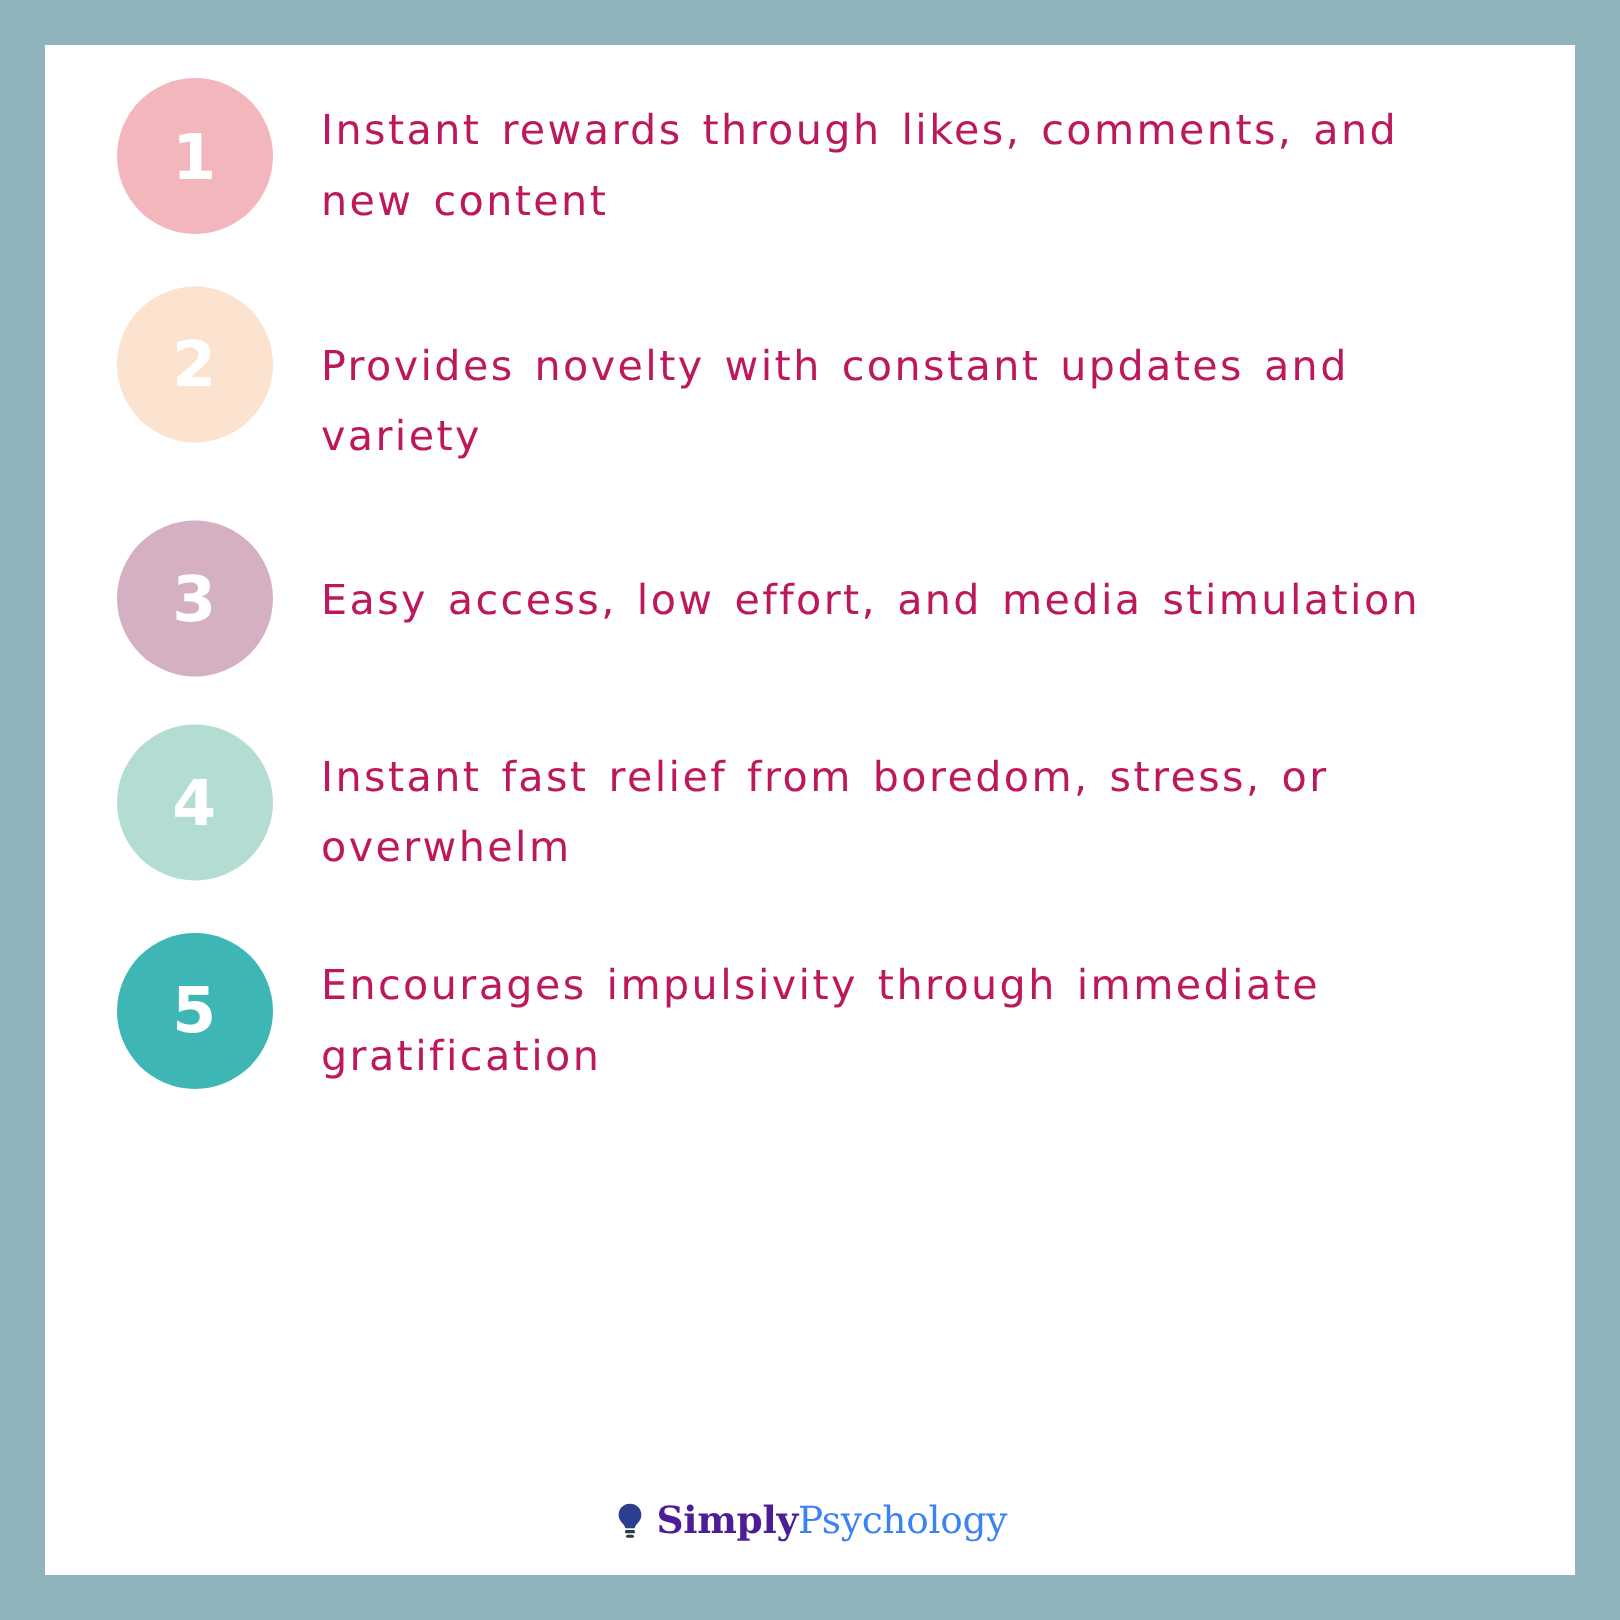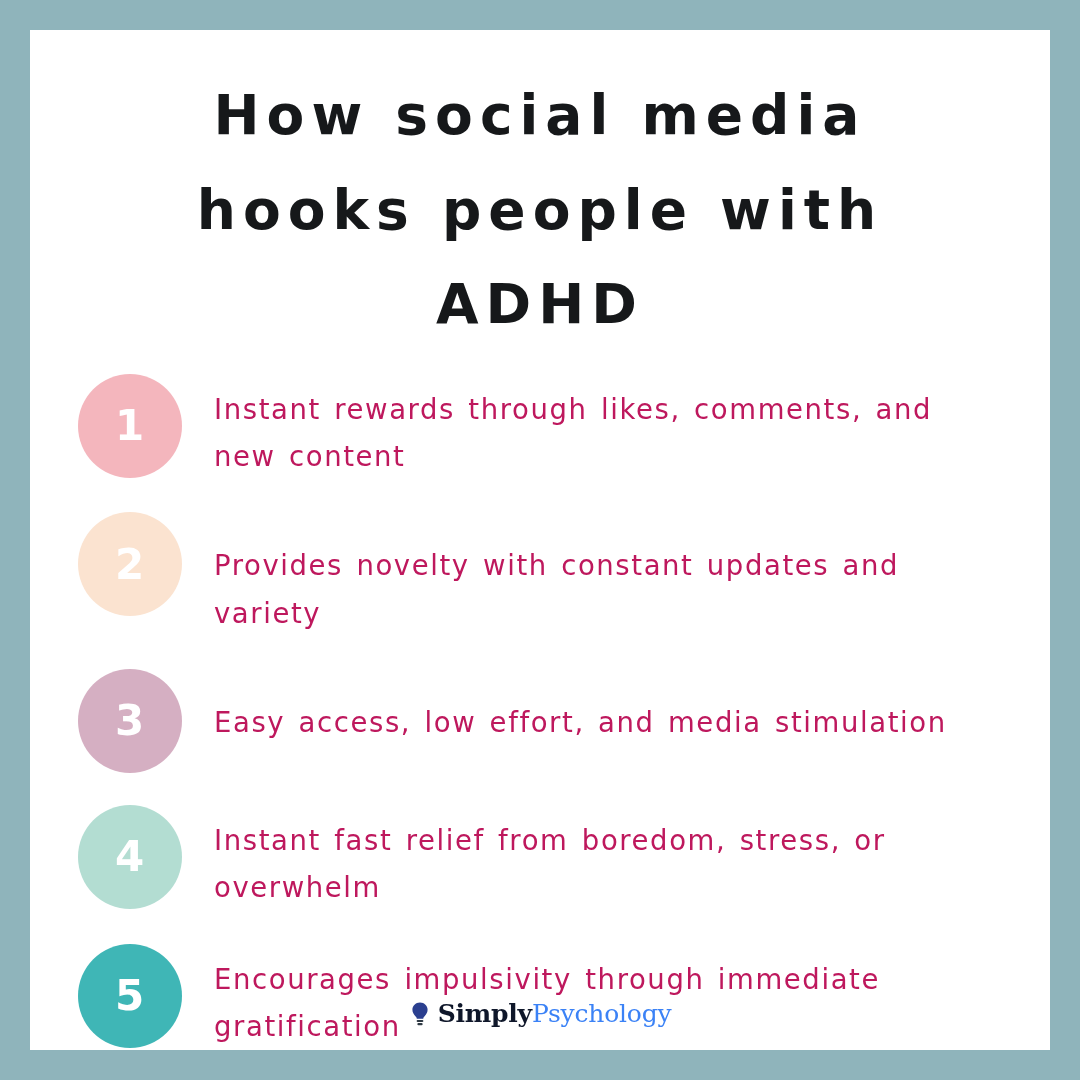--- a/index.html
+++ b/index.html
@@ -84,29 +84,28 @@
   .logo-mark {
     width: 22px;
     height: 26px;
     display: inline-block;
   }
   .brand {
     font-family: "DejaVu Serif", serif;
     font-size: 25px;
     letter-spacing: -0.2px;
   }
-  .brand .b1 { color: #0f172a; font-weight: 700; }
+  .brand .b1 { color: #4c1d95; font-weight: 700; }
   .brand .b2 { color: #3b82f6; font-weight: 400; }
 </style>
 </head>
 <body>
 
 <div class="frame">
 
-  <h1 class="title">How social media hooks people with ADHD</h1>
 
   <ul class="list">
 
     <li class="row">
       <div class="badge" style="background:#f4b6bd">
         <span>1</span>
       </div>
       <div class="row-text">Instant rewards through likes, comments, and new content</div>
     </li>
 

